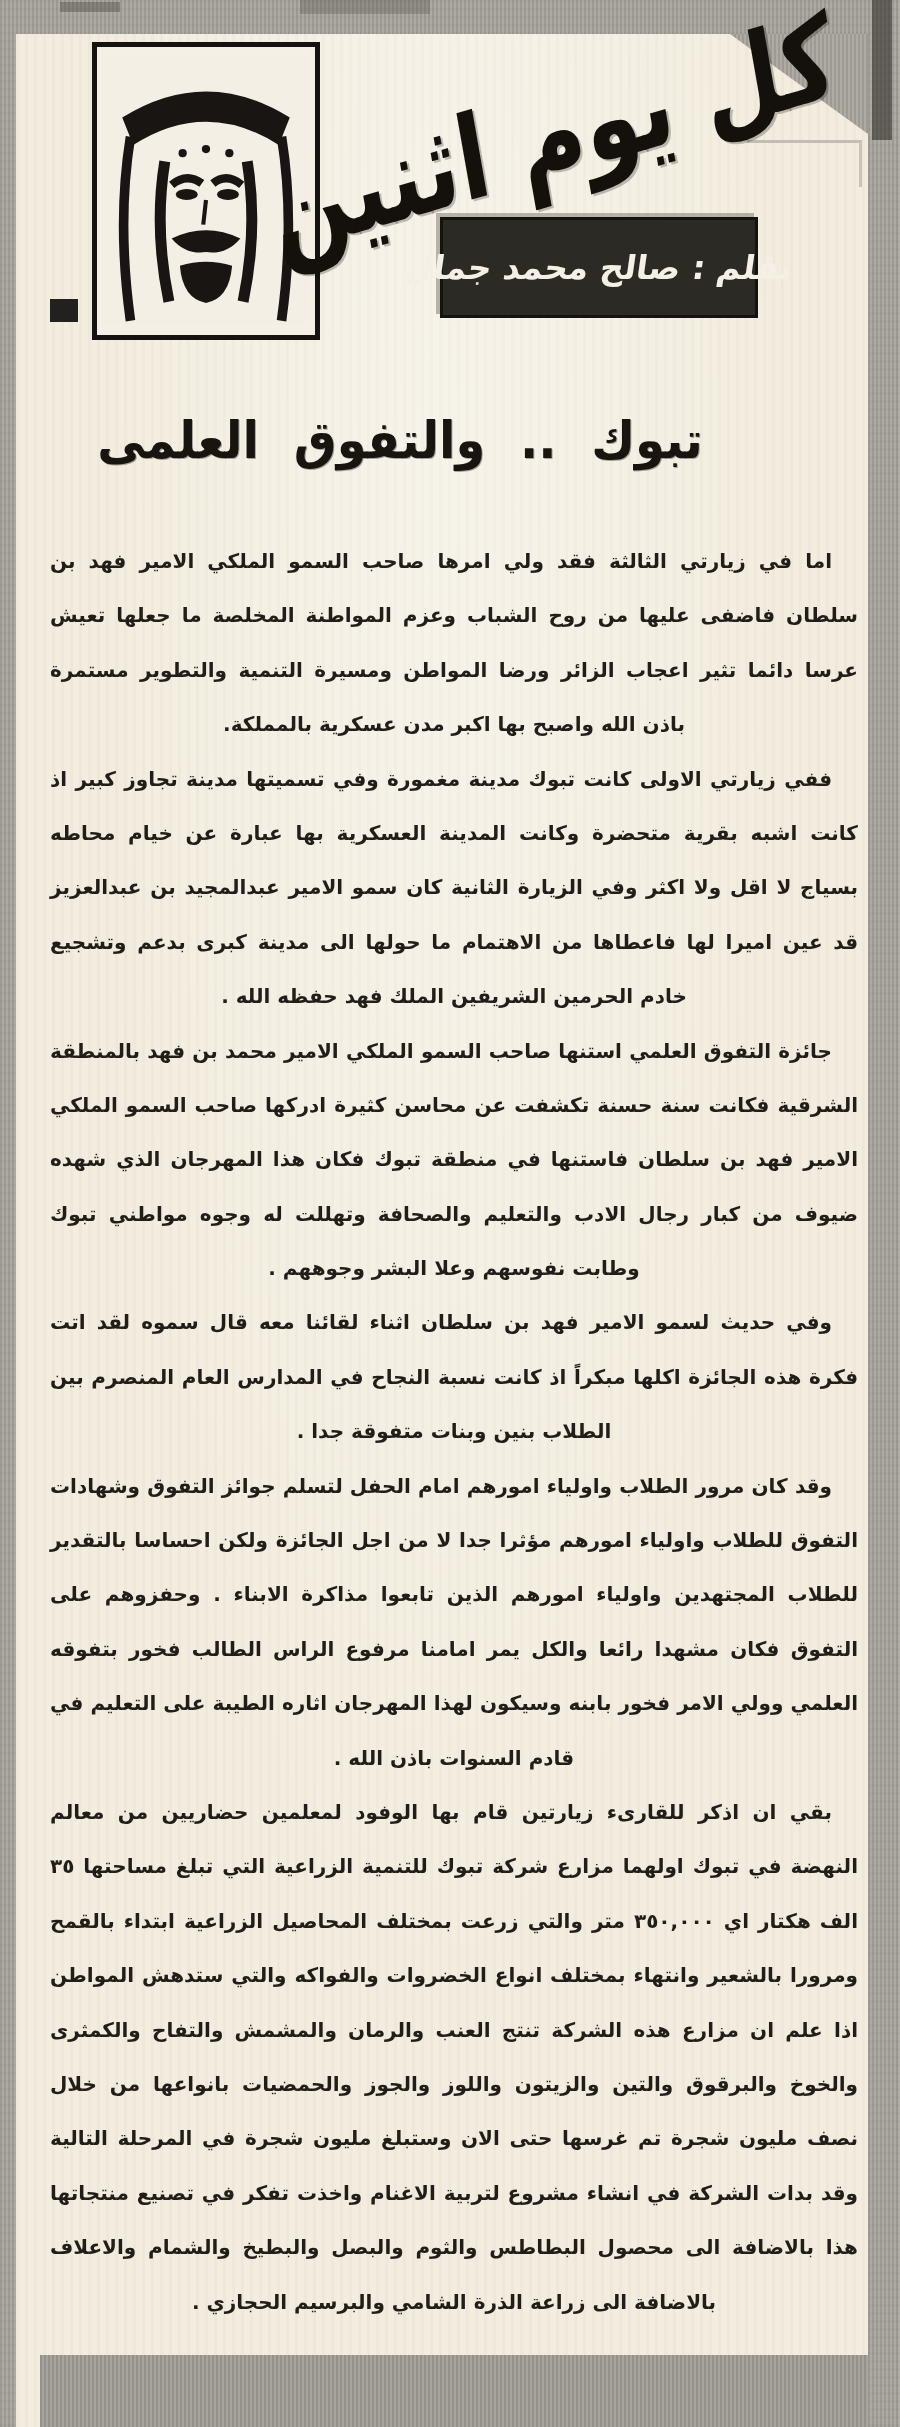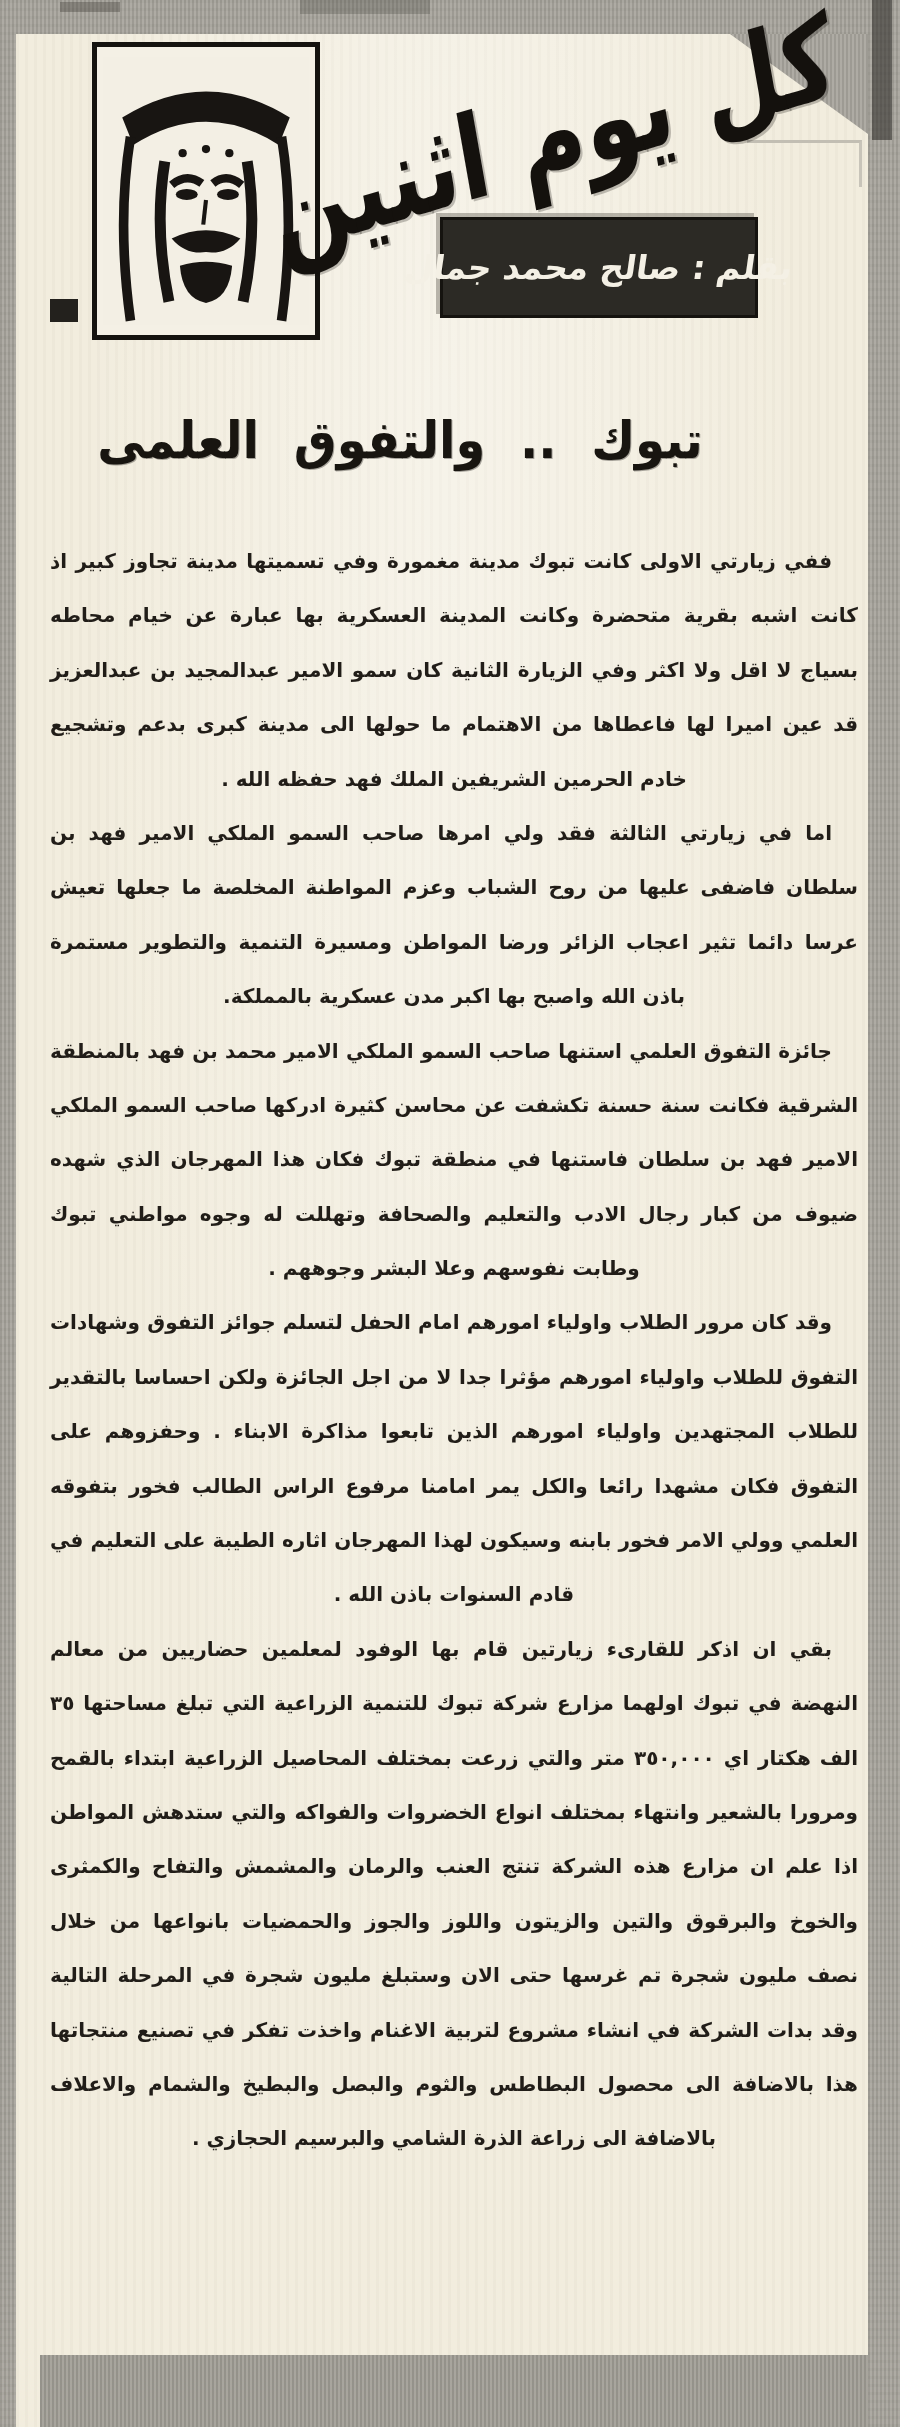--- a/index.html
+++ b/index.html
@@ -112,21 +112,22 @@
   <span>كل يوم اثنين</span>
 </div>
 
 <div class="byline-box">
   <span>بقلم : صالح محمد جمال</span>
 </div>
 
 <div class="headline">تبوك .. والتفوق العلمى</div>
 
 <div class="article">
+  <p>اما في زيارتي الثالثة فقد ولي امرها صاحب السمو الملكي الامير فهد بن سلطان فاضفى عليها من روح الشباب وعزم المواطنة المخلصة ما جعلها تعيش عرسا دائما تثير اعجاب الزائر ورضا المواطن ومسيرة التنمية والتطوير مستمرة باذن الله واصبح بها اكبر مدن عسكرية بالمملكة.</p>
   <p>ففي زيارتي الاولى كانت تبوك مدينة مغمورة وفي تسميتها مدينة تجاوز كبير اذ كانت اشبه بقرية متحضرة وكانت المدينة العسكرية بها عبارة عن خيام محاطه بسياج لا اقل ولا اكثر وفي الزيارة الثانية كان سمو الامير عبدالمجيد بن عبدالعزيز قد عين اميرا لها فاعطاها من الاهتمام ما حولها الى مدينة كبرى بدعم وتشجيع خادم الحرمين الشريفين الملك فهد حفظه الله .</p>
-  <p>اما في زيارتي الثالثة فقد ولي امرها صاحب السمو الملكي الامير فهد بن سلطان فاضفى عليها من روح الشباب وعزم المواطنة المخلصة ما جعلها تعيش عرسا دائما تثير اعجاب الزائر ورضا المواطن ومسيرة التنمية والتطوير مستمرة باذن الله واصبح بها اكبر مدن عسكرية بالمملكة.</p>
   <p>جائزة التفوق العلمي استنها صاحب السمو الملكي الامير محمد بن فهد بالمنطقة الشرقية فكانت سنة حسنة تكشفت عن محاسن كثيرة ادركها صاحب السمو الملكي الامير فهد بن سلطان فاستنها في منطقة تبوك فكان هذا المهرجان الذي شهده ضيوف من كبار رجال الادب والتعليم والصحافة وتهللت له وجوه مواطني تبوك وطابت نفوسهم وعلا البشر وجوههم .</p>
+  <p>وفي حديث لسمو الامير فهد بن سلطان اثناء لقائنا معه قال سموه لقد اتت فكرة هذه الجائزة اكلها مبكراً اذ كانت نسبة النجاح في المدارس العام المنصرم بين الطلاب بنين وبنات متفوقة جدا .</p>
   <p>وقد كان مرور الطلاب واولياء امورهم امام الحفل لتسلم جوائز التفوق وشهادات التفوق للطلاب واولياء امورهم مؤثرا جدا لا من اجل الجائزة ولكن احساسا بالتقدير للطلاب المجتهدين واولياء امورهم الذين تابعوا مذاكرة الابناء . وحفزوهم على التفوق فكان مشهدا رائعا والكل يمر امامنا مرفوع الراس الطالب فخور بتفوقه العلمي وولي الامر فخور بابنه وسيكون لهذا المهرجان اثاره الطيبة على التعليم في قادم السنوات باذن الله .</p>
   <p>بقي ان اذكر للقارىء زيارتين قام بها الوفود لمعلمين حضاريين من معالم النهضة في تبوك اولهما مزارع شركة تبوك للتنمية الزراعية التي تبلغ مساحتها ٣٥ الف هكتار اي ٣٥٠,٠٠٠ متر والتي زرعت بمختلف المحاصيل الزراعية ابتداء بالقمح ومرورا بالشعير وانتهاء بمختلف انواع الخضروات والفواكه والتي ستدهش المواطن اذا علم ان مزارع هذه الشركة تنتج العنب والرمان والمشمش والتفاح والكمثرى والخوخ والبرقوق والتين والزيتون واللوز والجوز والحمضيات بانواعها من خلال نصف مليون شجرة تم غرسها حتى الان وستبلغ مليون شجرة في المرحلة التالية وقد بدات الشركة في انشاء مشروع لتربية الاغنام واخذت تفكر في تصنيع منتجاتها هذا بالاضافة الى محصول البطاطس والثوم والبصل والبطيخ والشمام والاعلاف بالاضافة الى زراعة الذرة الشامي والبرسيم الحجازي .</p>
 
 </div>
 
 <div class="bottom-band"></div>
 
 </body></html>

